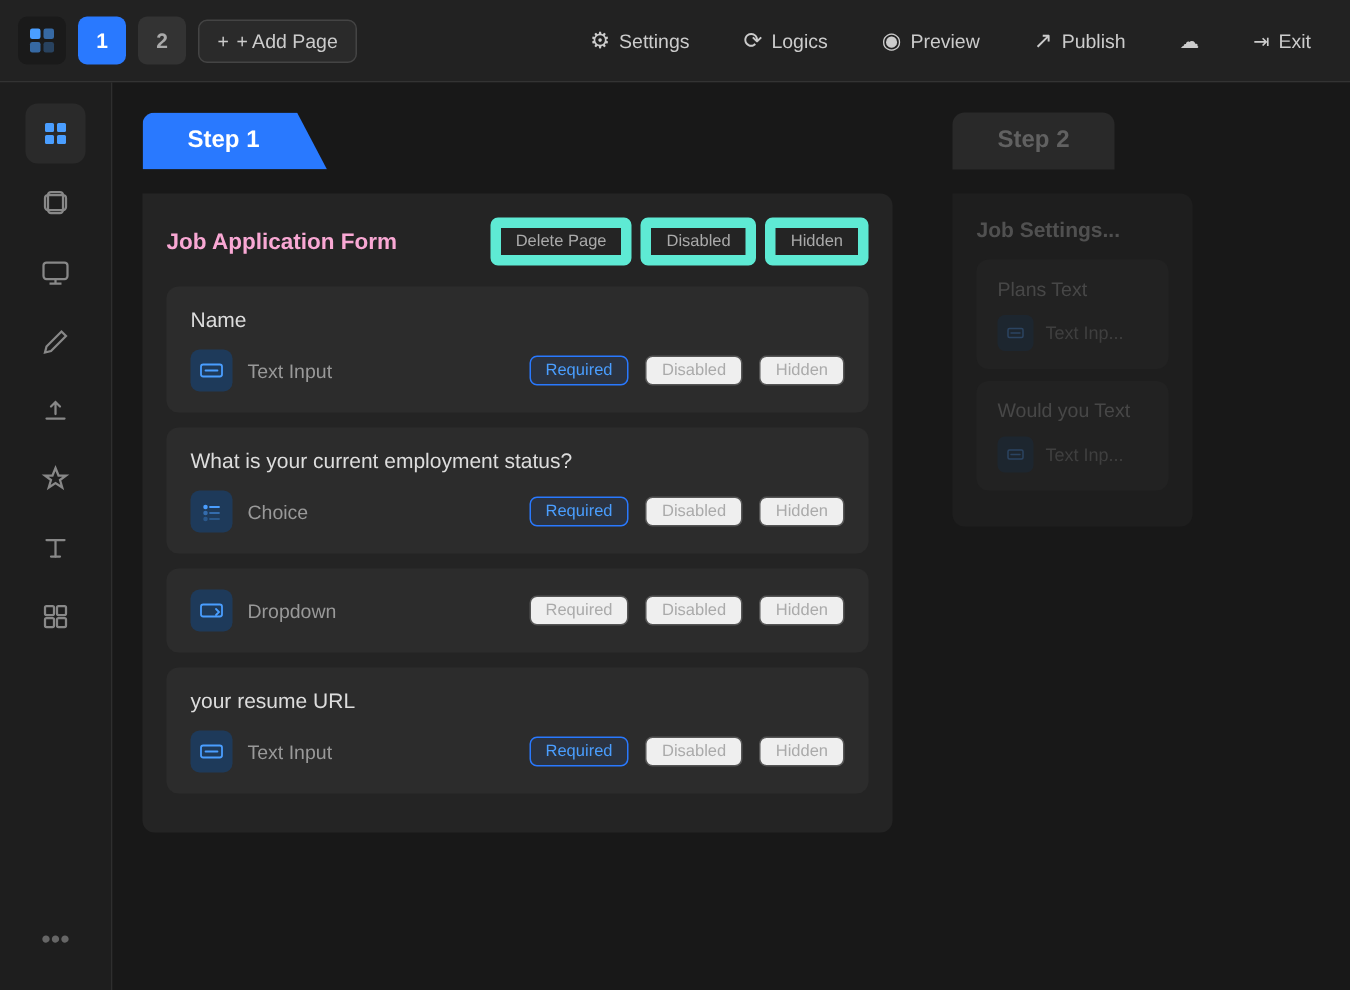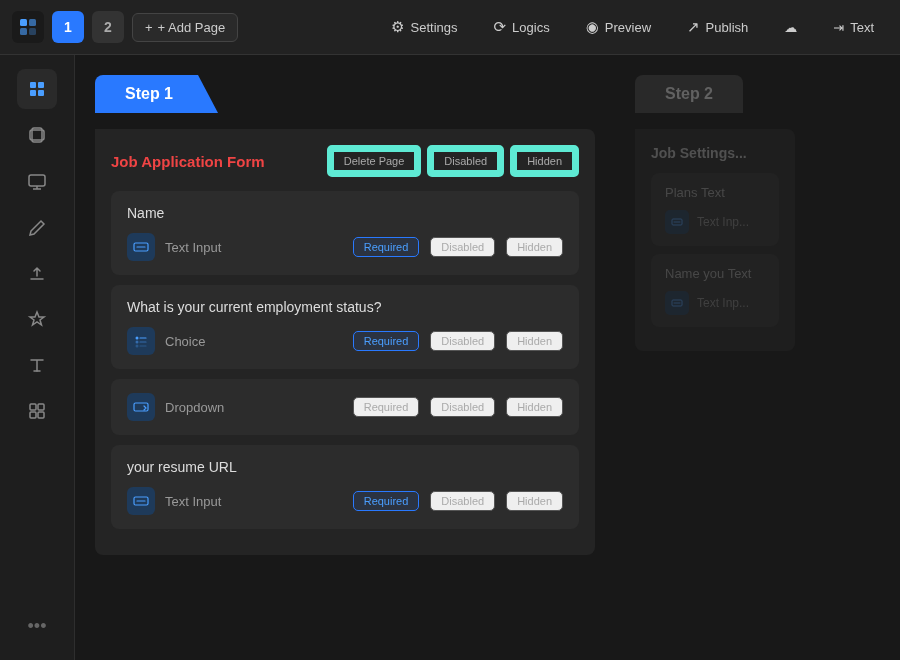--- a/index.html
+++ b/index.html
@@ -165,21 +165,21 @@
     }
     .form-header {
       display: flex;
       align-items: center;
       justify-content: space-between;
       margin-bottom: 14px;
     }
     .form-title {
       font-size: 15px;
       font-weight: 600;
-      color: #ef4444;
+      color: #f9a8d4;
     }
     .form-header-btns {
       display: flex; gap: 6px;
     }
     .tag-btn {
       background: none;
       border: 7px solid #5eead4;
       color: #aaa;
       border-radius: 5px;
       padding: 3px 10px;
@@ -311,21 +311,21 @@
   </button>
   <button class="publish-btn">
     <span class="nav-icon">↗</span>
     <span>Publish</span>
   </button>
   <button class="nav-btn">
     <span>☁</span>
   </button>
   <button class="exit-btn">
     <span>⇥</span>
-    <span>Text</span>
+    <span>Exit</span>
   </button>
 </div>
 
 <div class="main-area">
 
   <div class="left-sidebar">
     <div class="sidebar-icon active">
       <svg width="20" height="20" viewBox="0 0 20 20" fill="none">
         <rect x="3" y="3" width="6" height="6" rx="1" fill="#4a9eff"></rect>
         <rect x="11" y="3" width="6" height="6" rx="1" fill="#4a9eff"></rect>
@@ -492,21 +492,21 @@
               <svg width="12" height="12" viewBox="0 0 12 12" fill="none">
                 <rect x="1" y="3" width="10" height="6" rx="1" stroke="#4a9eff" stroke-width="1" fill="none"></rect>
                 <line x1="3" y1="6" x2="9" y2="6" stroke="#4a9eff" stroke-width="1" stroke-linecap="round"></line>
               </svg>
             </div>
             <span class="secondary-field-type">Text Inp...</span>
           </div>
         </div>
 
         <div class="secondary-field-card">
-          <div class="secondary-field-label">Name you Text</div>
+          <div class="secondary-field-label">Would you Text</div>
           <div class="secondary-field-row">
             <div class="secondary-field-icon">
               <svg width="12" height="12" viewBox="0 0 12 12" fill="none">
                 <rect x="1" y="3" width="10" height="6" rx="1" stroke="#4a9eff" stroke-width="1" fill="none"></rect>
                 <line x1="3" y1="6" x2="9" y2="6" stroke="#4a9eff" stroke-width="1" stroke-linecap="round"></line>
               </svg>
             </div>
             <span class="secondary-field-type">Text Inp...</span>
           </div>
         </div>

